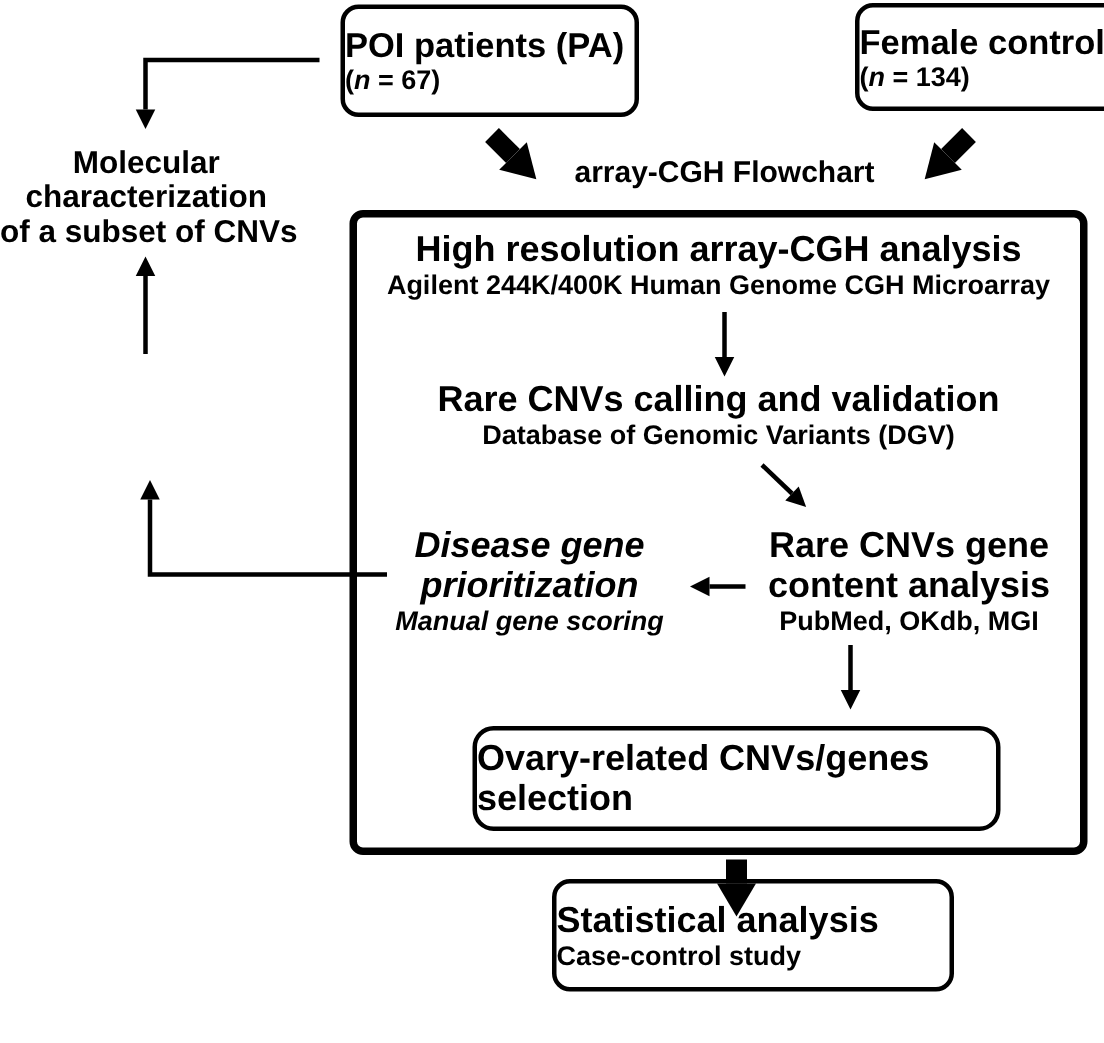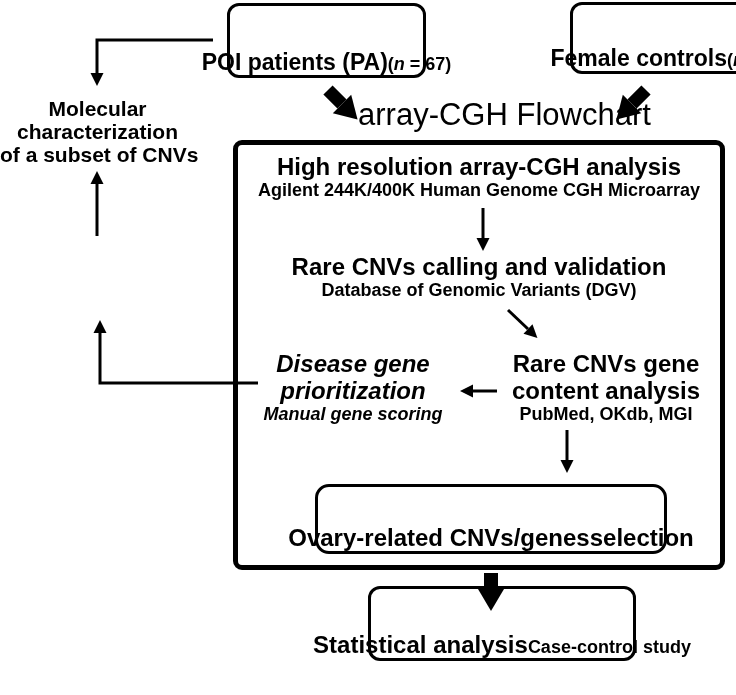--- a/index.html
+++ b/index.html
@@ -3,22 +3,22 @@
 <meta charset="utf-8">
 <style>
   html,body{margin:0;padding:0;background:#ffffff;}
   #canvas{
     position:relative;width:736px;height:695px;background:#ffffff;
     font-family:"Liberation Sans",sans-serif;color:#000;overflow:hidden;
   }
   svg.connectors{position:absolute;left:0;top:0;z-index:1;}
   .box{
     position:absolute;z-index:2;border:3px solid #000;border-radius:12px;
-    background:transparent;display:flex;flex-direction:row;
-    align-items:flex-end;justify-content:center;text-align:center;box-sizing:border-box;
+    background:transparent;display:flex;flex-direction:column;
+    align-items:flex-start;justify-content:center;text-align:center;box-sizing:border-box;
   }
   .txt{position:absolute;z-index:2;text-align:center;}
   .title-lg{font-size:24px;font-weight:700;line-height:27px;white-space:nowrap;}
   .title-md{font-size:23px;font-weight:700;line-height:26px;white-space:nowrap;}
   .sub{font-size:18px;font-weight:700;line-height:21px;white-space:nowrap;}
   .ital{font-style:italic;}
   #big-box{border-width:5px;border-radius:9px;}
   .ml{font-size:21px;font-weight:700;line-height:23px;white-space:nowrap;}
 </style>
 </head>
@@ -60,21 +60,21 @@
   <div class="box" style="left:227px;top:3px;width:199px;height:75px;">
     <div class="title-md">POI patients (PA)</div>
     <div class="sub"><span>(</span><span class="ital">n</span><span> = 67)</span></div>
   </div>
 
   <div class="box" style="left:522px;top:2px;width:211px;height:72px;margin-left:48px;">
     <div class="title-md">Female controls</div>
     <div class="sub"><span>(</span><span class="ital">n</span><span> = 134)</span></div>
   </div>
 
-  <div class="txt" style="left:358px;top:101px;width:250px;font-size:31px;font-weight:400;line-height:28px;white-space:nowrap;">array-CGH Flowchart</div>
+  <div class="txt" style="left:358px;top:101px;width:250px;font-size:20px;font-weight:700;line-height:28px;white-space:nowrap;">array-CGH Flowchart</div>
 
   <div class="txt" style="left:0;top:97px;width:195px;">
     <div class="ml">Molecular</div>
     <div class="ml">characterization</div>
     <div class="ml">of a subset of CNVs</div>
   </div>
 
 
   <div class="box" id="big-box" style="left:233px;top:140px;width:492px;height:430px;"></div>
 

